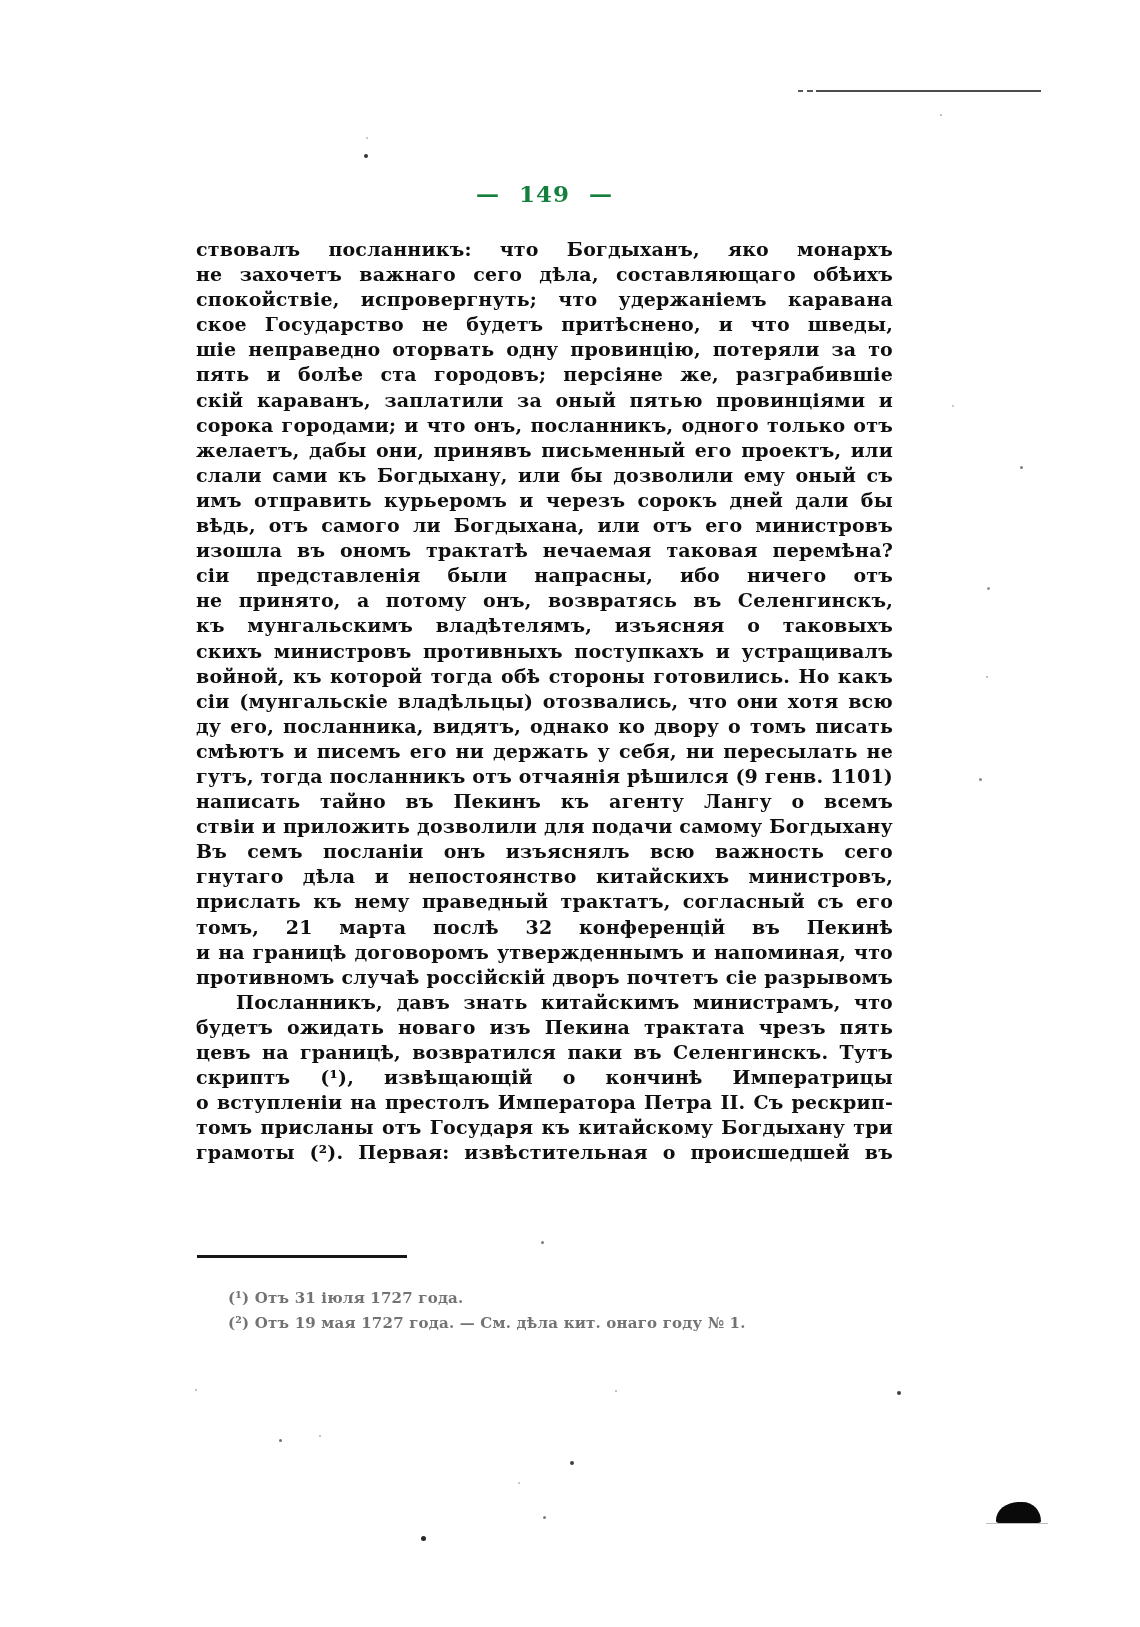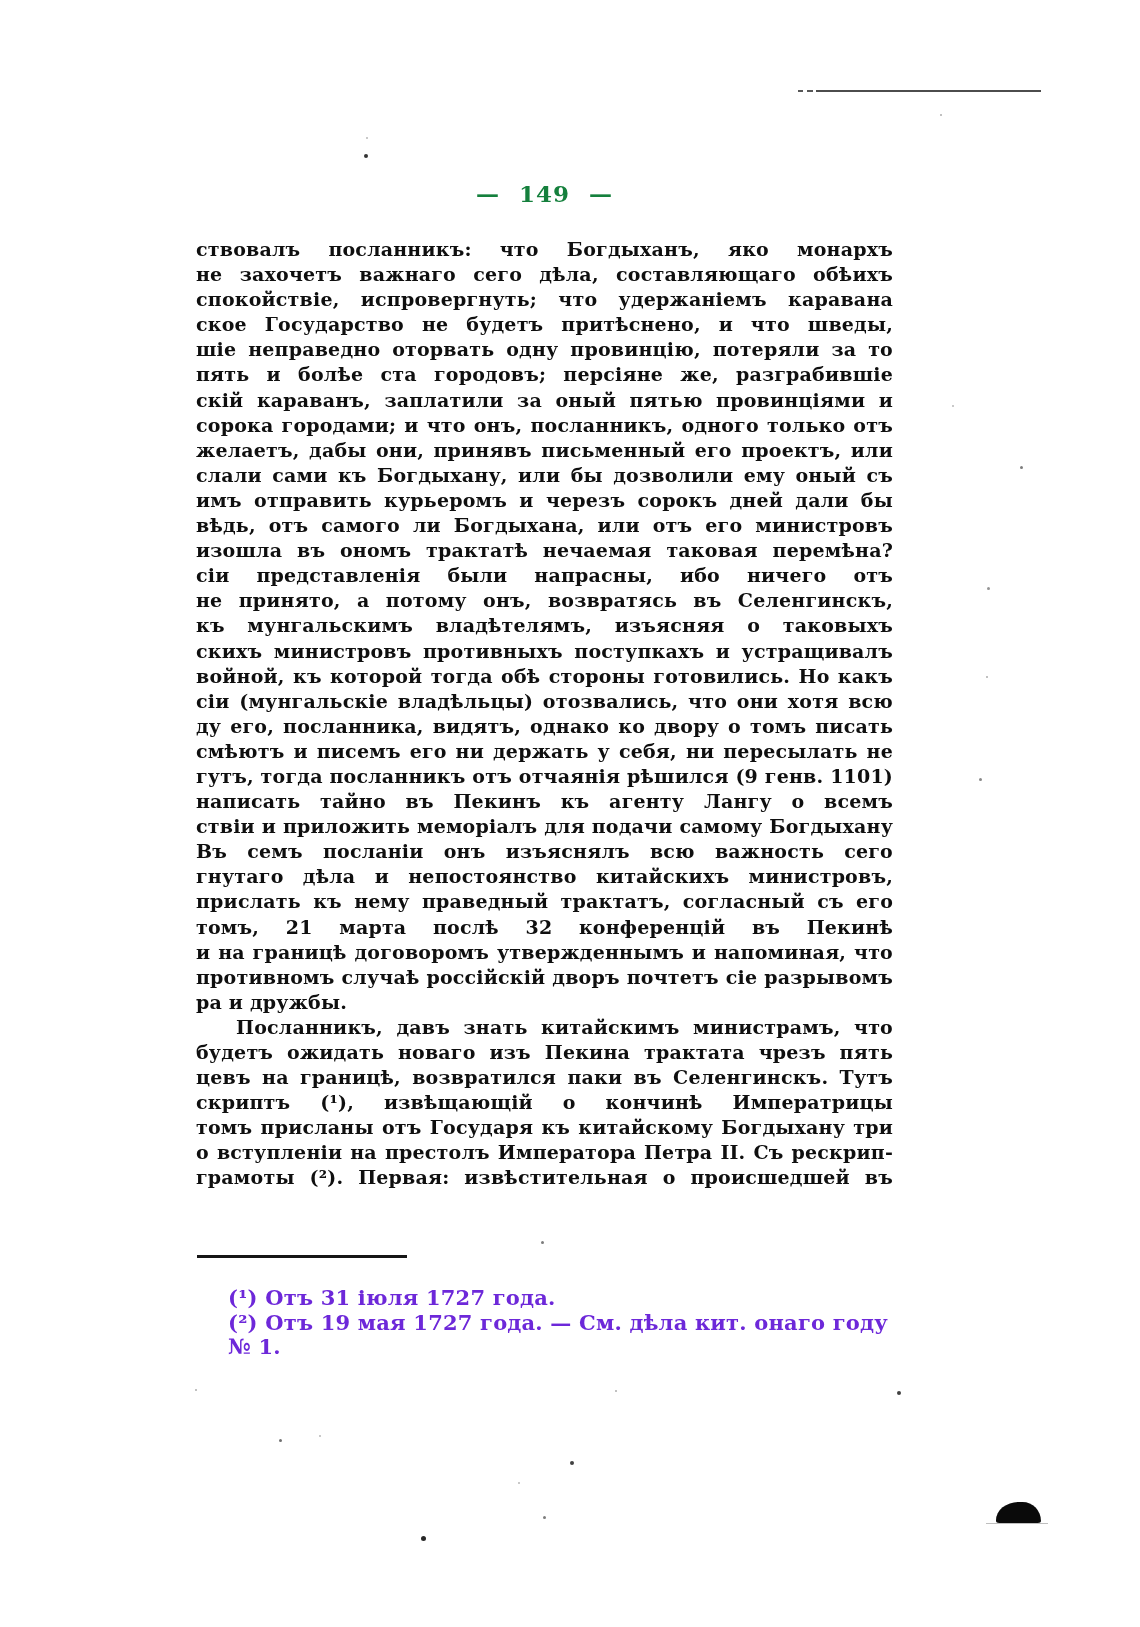--- a/index.html
+++ b/index.html
@@ -40,22 +40,22 @@
 
   .footnote-rule {
     position:absolute;
     left:197px; top:1255px;
     width:210px; height:3px;
     background:#161616;
   }
   .footnotes {
     position:absolute;
     left:228px; top:1286px; width:680px;
-    font-size:21px; font-weight:bold;
-    color:#6d28d9;
+    font-size:15px; font-weight:bold;
+    color:#737373;
   }
   .footnote-line { height:24.5px; line-height:24.5px; letter-spacing:0.2px; }
 
   .artifact-top-line {
     position:absolute;
     left:798px; top:90px; width:243px; height:2px;
     background:linear-gradient(90deg,
       #3a3a3a 0 5px, transparent 5px 9px,
       #3a3a3a 9px 15px, transparent 15px 18px,
       #2d2d2d 18px 100%);
@@ -104,34 +104,33 @@
       <div class="text-line">сіи представленія были напрасны, ибо ничего отъ посланника</div>
       <div class="text-line">не принято, а потому онъ, возвратясь въ Селенгинскъ, писалъ</div>
       <div class="text-line">къ мунгальскимъ владѣтелямъ, изъясняя о таковыхъ китай-</div>
       <div class="text-line">скихъ министровъ противныхъ поступкахъ и устращивалъ ихъ</div>
       <div class="text-line">войной, къ которой тогда обѣ стороны готовились. Но какъ и</div>
       <div class="text-line">сіи (мунгальскіе владѣльцы) отозвались, что они хотя всю прав-</div>
       <div class="text-line">ду его, посланника, видятъ, однако ко двору о томъ писать не</div>
       <div class="text-line">смѣютъ и писемъ его ни держать у себя, ни пересылать не мо-</div>
       <div class="text-line">гутъ, тогда посланникъ отъ отчаянія рѣшился (9 генв. 1101)</div>
       <div class="text-line">написать тайно въ Пекинъ къ агенту Лангу о всемъ происше-</div>
-      <div class="text-line">ствіи и приложить меморіалъ для подачи самому Богдыхану</div>
+      <div class="text-line">ствіи и приложить дозволили для подачи самому Богдыхану</div>
       <div class="text-line">Въ семъ посланіи онъ изъяснялъ всю важность сего опровер-</div>
       <div class="text-line">гнутаго дѣла и непостоянство китайскихъ министровъ, прося</div>
       <div class="text-line">прислать къ нему праведный трактатъ, согласный съ его проек-</div>
       <div class="text-line">томъ, 21 марта послѣ 32 конференцій въ Пекинѣ принятымъ</div>
       <div class="text-line">и на границѣ договоромъ утвержденнымъ и напоминая, что въ</div>
       <div class="text-line">противномъ случаѣ россійскій дворъ почтетъ сіе разрывомъ ми-</div>
-      <div class="text-line left">ра и дружбы.</div>
       <div class="text-line indent">Посланникъ, давъ знать китайскимъ министрамъ, что онъ</div>
       <div class="text-line">будетъ ожидать новаго изъ Пекина трактата чрезъ пять мѣся-</div>
       <div class="text-line">цевъ на границѣ, возвратился паки въ Селенгинскъ. Тутъ по-</div>
       <div class="text-line">скриптъ (¹), извѣщающій о кончинѣ Императрицы Екатерины I и</div>
+      <div class="text-line">о вступленіи на престолъ Императора Петра II. Съ рескрип-</div>
       <div class="text-line">томъ присланы отъ Государя къ китайскому Богдыхану три</div>
-      <div class="text-line">о вступленіи на престолъ Императора Петра II. Съ рескрип-</div>
       <div class="text-line">грамоты (²). Первая: извѣстительная о происшедшей въ Россіи</div>
     </div>
 
   <div class="footnote-rule"></div>
 
   <div class="footnotes">
       <div class="footnote-line">(¹) Отъ 31 іюля 1727 года.</div>
       <div class="footnote-line">(²) Отъ 19 мая 1727 года. — См. дѣла кит. онаго году № 1.</div>
     </div>
 

